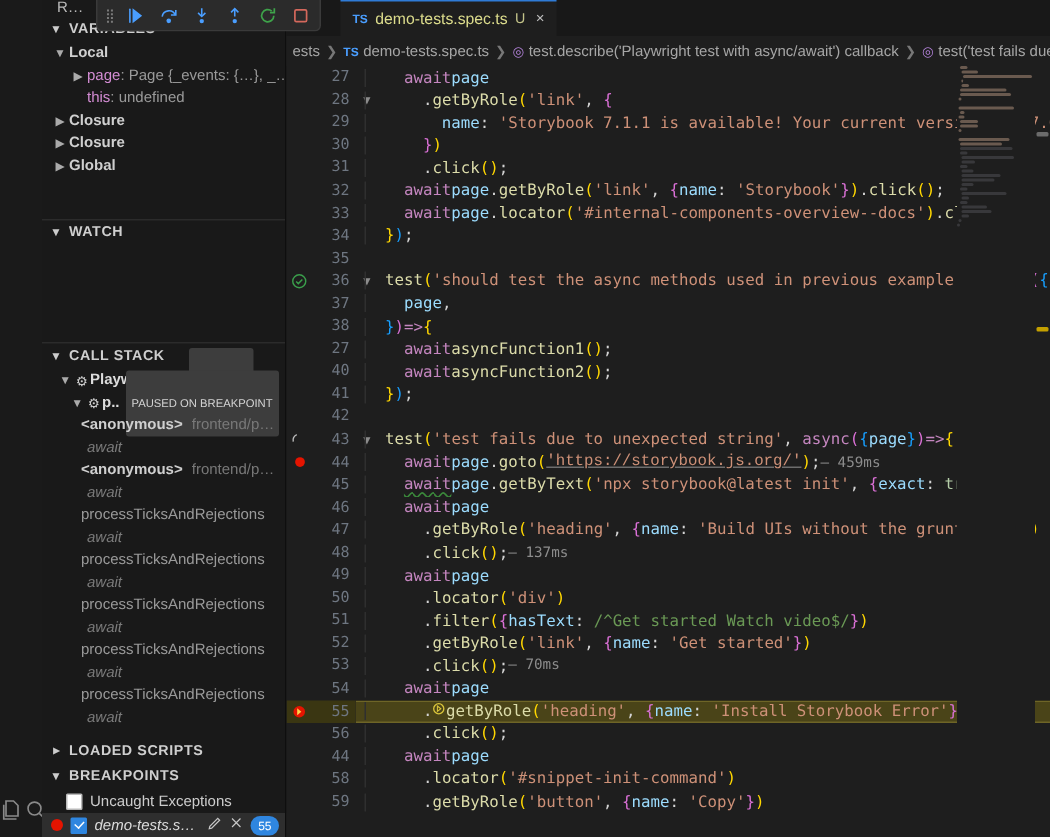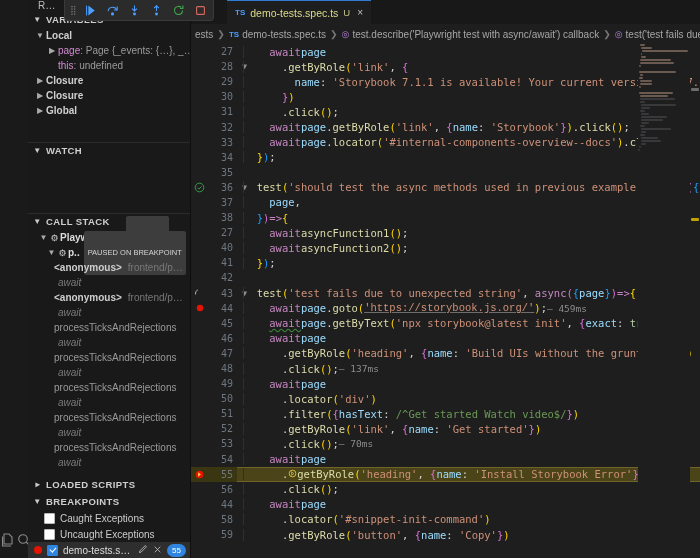--- a/index.html
+++ b/index.html
@@ -77,21 +77,21 @@
   
   .bprow{display:flex;align-items:center;height:16px;font-size:10px;padding-left:16px;gap:5px;cursor:pointer;}
   .cbx{width:9px;height:9px;border:1px solid #b9b9b9;background:#fff;border-radius:1px;flex:0 0 9px;}
   .cbx.checked{background:#2f86e0;border-color:#2f86e0;position:relative;}
   .cbx.checked:after{
     content:"";position:absolute;left:2.5px;top:0.5px;width:2.5px;height:5px;
     border:solid #fff;border-width:0 1.5px 1.5px 0;transform:rotate(42deg);
   }
   .bp-active{background:#2e2e2e;padding-left:6px;}
   .bp-dot{width:8px;height:8px;border-radius:50%;background:#e51400;flex:0 0 8px;}
-  .bp-name{color:#dcdcdc;overflow:hidden;text-overflow:ellipsis;white-space:nowrap;}
+  .bp-name{color:#dcdcdc;overflow:hidden;text-overflow:ellipsis;white-space:nowrap;font-style:italic;}
   .bp-acts{margin-left:auto;display:flex;align-items:center;gap:5px;padding-right:4px;}
   .bp-line{
     background:#2f86e0;color:#fff;border-radius:8px;font-size:8px;
     padding:1px 5px;line-height:11px;
   }
 
   
   .debugbar{
     position:absolute;left:64px;top:0;height:20px;background:#2b2b2b;
     border:1px solid #3a3a3a;border-top:none;border-radius:0 0 4px 4px;
@@ -387,24 +387,20 @@
       <div class="sec-head">
         <span class="chev right">▼</span>
         <span>LOADED SCRIPTS</span>
       </div>
     </div>
 
     <div class="section">
       <div class="sec-head">
         <span class="chev">▼</span>
         <span>BREAKPOINTS</span>
-      </div>
-      <div class="bprow">
-        <span class="cbx"></span>
-        <span>Caught Exceptions</span>
       </div>
       <div class="bprow">
         <span class="cbx"></span>
         <span>Uncaught Exceptions</span>
       </div>
       <div class="bprow bp-active">
         <span class="bp-dot"></span>
         <span class="cbx checked"></span>
         <span class="bp-name">demo-tests.s…</span>
         <span class="bp-acts">

